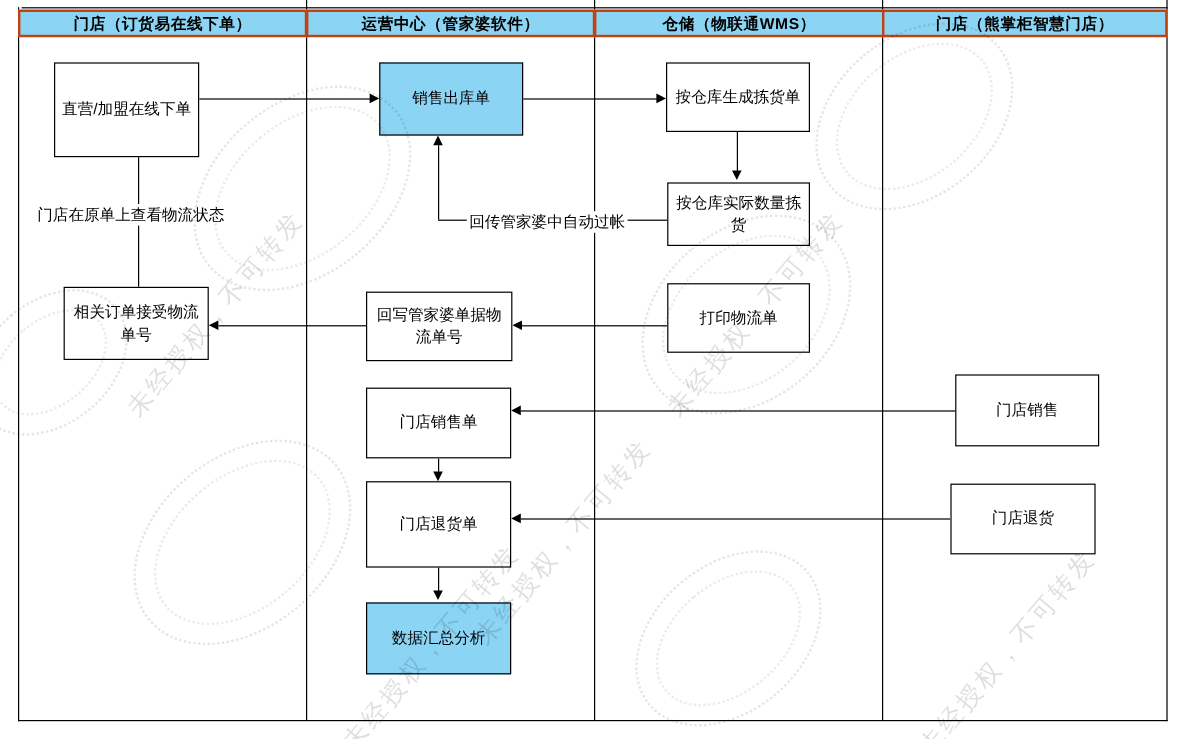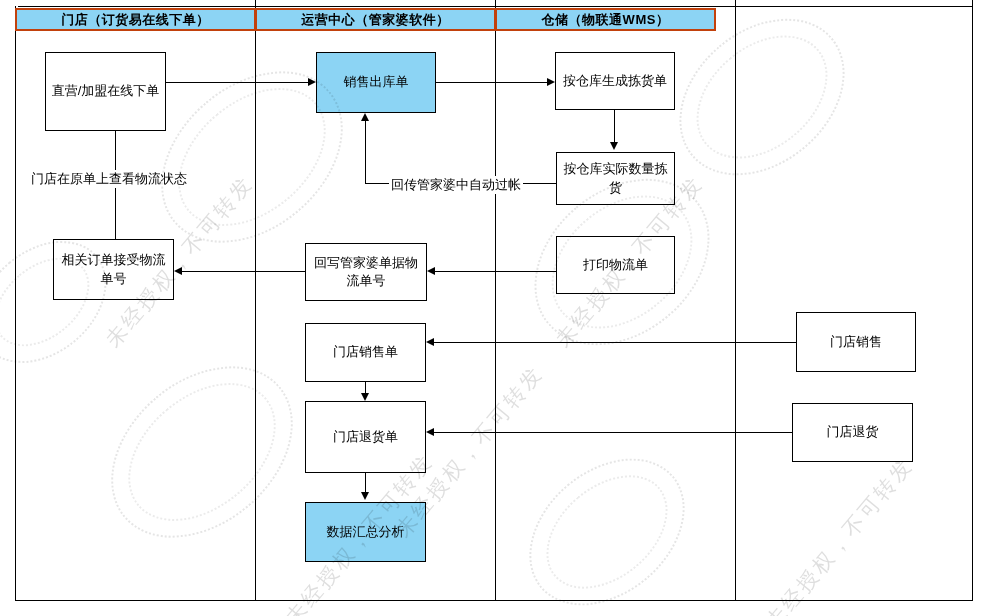--- a/index.html
+++ b/index.html
@@ -18,21 +18,21 @@
   .divider-2{left:495px;top:0px;height:600px;}
   .divider-3{left:735px;top:0px;height:600px;}
   
   .lane-cell{
     position:absolute;top:8px;height:23px;border:2px solid #c2410c;box-sizing:border-box;
     display:flex;align-items:center;justify-content:center;
     font-size:13px;font-weight:bold;letter-spacing:0.5px;z-index:2;
   }
   .lane-1{left:15px;width:241px;}
   .lane-2{left:255px;width:241px;}
-  .lane-3{left:495px;width:221px;}
+  .lane-3{left:495px;width:242px;}
   .lane-4{left:735px;width:238px;}
   
   .node{
     position:absolute;border:1px solid #000;box-sizing:border-box;background:#fff;
     display:flex;align-items:center;justify-content:center;text-align:center;
     font-size:13px;line-height:1.4;padding:0 4px;z-index:1;
   }
   .n-online{left:45px;top:52px;width:121px;height:79px;}
   .n-outbound{left:316px;top:52px;width:120px;height:61px;}
   .n-genpick{left:555px;top:52px;width:120px;height:58px;}
@@ -111,20 +111,21 @@
   <div class="vline frame-left"></div>
   <div class="vline frame-right"></div>
   <div class="hline frame-bottom"></div>
   <div class="vline divider-1"></div>
   <div class="vline divider-2"></div>
   <div class="vline divider-3"></div>
 
   <div class="lane-cell lane-1" style="background: rgb(140, 212, 244);">门店（订货易在线下单）</div>
   <div class="lane-cell lane-2" style="background: rgb(140, 212, 244);">运营中心（管家婆软件）</div>
   <div class="lane-cell lane-3" style="background: rgb(140, 212, 244);">仓储（物联通WMS）</div>
+  <div class="lane-cell lane-4" style="background: rgb(140, 212, 244);">门店（熊掌柜智慧门店）</div>
 
   <div class="hline e1"></div>
   <div class="hline e2"></div>
   <div class="vline e3"></div>
   <div class="hline e4h"></div>
   <div class="vline e4v"></div>
   <div class="vline e5"></div>
   <div class="hline e6"></div>
   <div class="hline e7"></div>
   <div class="hline e8"></div>

